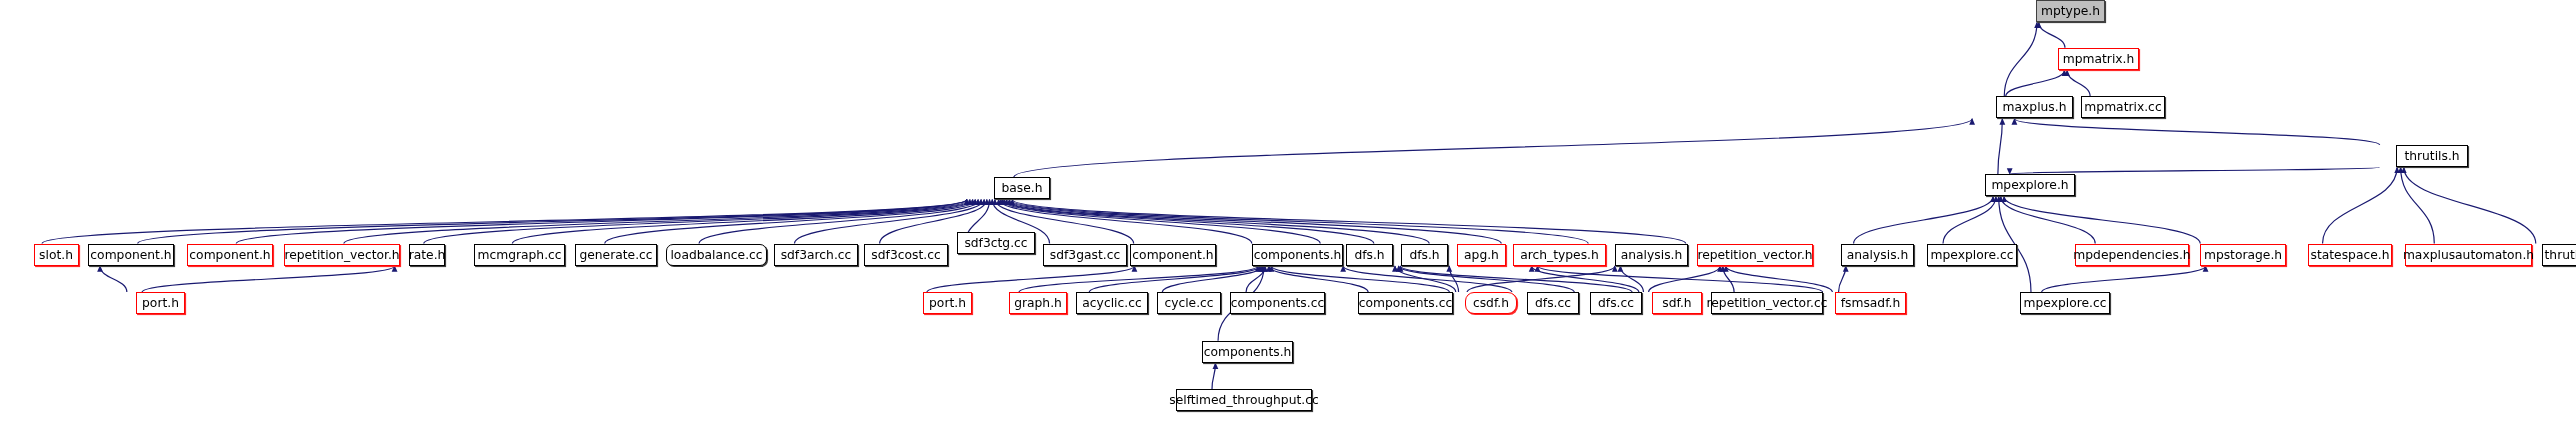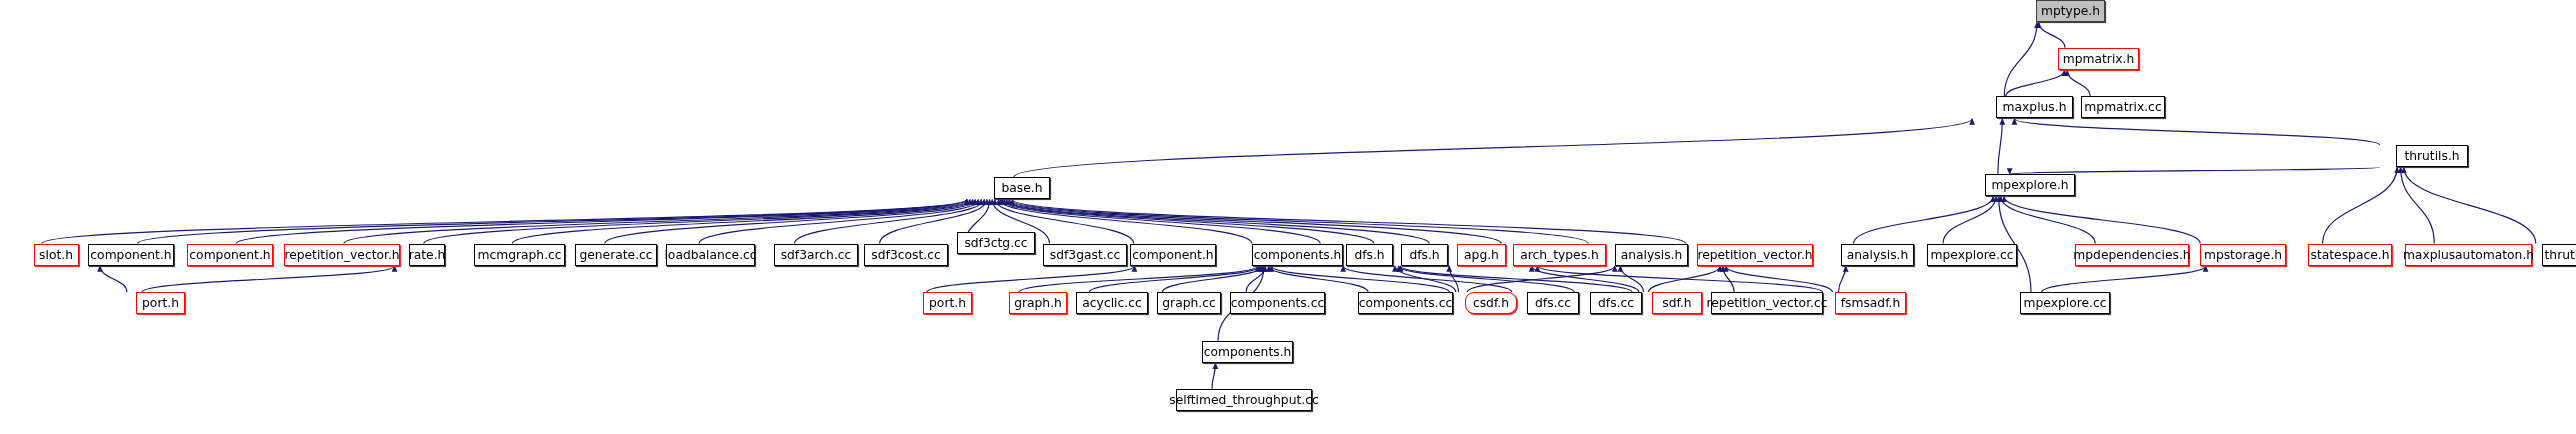--- a/index.html
+++ b/index.html
@@ -113,21 +113,21 @@
     <div class="node" style="left: 2364px; top: 145px; width: 72px;">thrutils.h</div>
     <div class="node" style="left: 1953px; top: 174px; width: 90px;">mpexplore.h</div>
     <div class="node" style="left: 962px; top: 177px; width: 56px;">base.h</div>
     <div class="node red" style="left: 1.5px; top: 244px; width: 45px;">slot.h</div>
     <div class="node" style="left: 56px; top: 244px; width: 86px;">component.h</div>
     <div class="node red" style="left: 155px; top: 244px; width: 86px;">component.h</div>
     <div class="node red" style="left: 252px; top: 244px; width: 116px;">repetition_vector.h</div>
     <div class="node" style="left: 377px; top: 244px; width: 36px;">rate.h</div>
     <div class="node" style="left: 442px; top: 244px; width: 91px;">mcmgraph.cc</div>
     <div class="node" style="left: 543px; top: 244px; width: 82px;">generate.cc</div>
-    <div class="node" style="left: 634px; top: 244px; width: 89px;">loadbalance.cc</div>
+    <div class="node" style="left: 634px; top: 244px; width: 101px; border-radius: 7px;">loadbalance.cc</div>
     <div class="node" style="left: 742px; top: 244px; width: 84px;">sdf3arch.cc</div>
     <div class="node" style="left: 832px; top: 244px; width: 84px;">sdf3cost.cc</div>
     <div class="node" style="left: 925px; top: 232px; width: 78px;">sdf3ctg.cc</div>
     <div class="node" style="left: 1011px; top: 244px; width: 84px;">sdf3gast.cc</div>
     <div class="node" style="left: 1098px; top: 244px; width: 86px;">component.h</div>
     <div class="node" style="left: 1220px; top: 244px; width: 91px;">components.h</div>
     <div class="node" style="left: 1314px; top: 244px; width: 47px;">dfs.h</div>
     <div class="node" style="left: 1369px; top: 244px; width: 47px;">dfs.h</div>
     <div class="node red" style="left: 1425px; top: 244px; width: 49px;">apg.h</div>
     <div class="node red" style="left: 1481px; top: 244px; width: 93px;">arch_types.h</div>
@@ -137,21 +137,21 @@
     <div class="node" style="left: 1895px; top: 244px; width: 90px;">mpexplore.cc</div>
     <div class="node red" style="left: 2043px; top: 244px; width: 114px;">mpdependencies.h</div>
     <div class="node red" style="left: 2168px; top: 244px; width: 86px;">mpstorage.h</div>
     <div class="node red" style="left: 2276px; top: 244px; width: 84px;">statespace.h</div>
     <div class="node red" style="left: 2373px; top: 244px; width: 127px;">maxplusautomaton.h</div>
     <div class="node" style="left: 2510px; top: 244px; width: 66px;">thrutils.cc</div>
     <div class="node red" style="left: 104px; top: 292px; width: 49px;">port.h</div>
     <div class="node red" style="left: 891px; top: 292px; width: 49px;">port.h</div>
     <div class="node red" style="left: 977px; top: 292px; width: 58px;">graph.h</div>
     <div class="node" style="left: 1044px; top: 292px; width: 72px;">acyclic.cc</div>
-    <div class="node" style="left: 1125px; top: 292px; width: 64px;">graph.cc</div>
+    <div class="node" style="left: 1125px; top: 292px; width: 64px;">cycle.cc</div>
     <div class="node" style="left: 1198px; top: 292px; width: 95px;">components.cc</div>
     <div class="node" style="left: 1326px; top: 292px; width: 95px;">components.cc</div>
     <div class="node red" style="left: 1433px; top: 292px; width: 52px; border-radius: 9px;">csdf.h</div>
     <div class="node" style="left: 1495px; top: 292px; width: 52px;">dfs.cc</div>
     <div class="node" style="left: 1558px; top: 292px; width: 52px;">dfs.cc</div>
     <div class="node red" style="left: 1620px; top: 292px; width: 50px;">sdf.h</div>
     <div class="node" style="left: 1679px; top: 292px; width: 112px;">repetition_vector.cc</div>
     <div class="node red" style="left: 1803px; top: 292px; width: 71px;">fsmsadf.h</div>
     <div class="node" style="left: 1988px; top: 292px; width: 90px;">mpexplore.cc</div>
     <div class="node" style="left: 1170px; top: 341px; width: 91px;">components.h</div>

